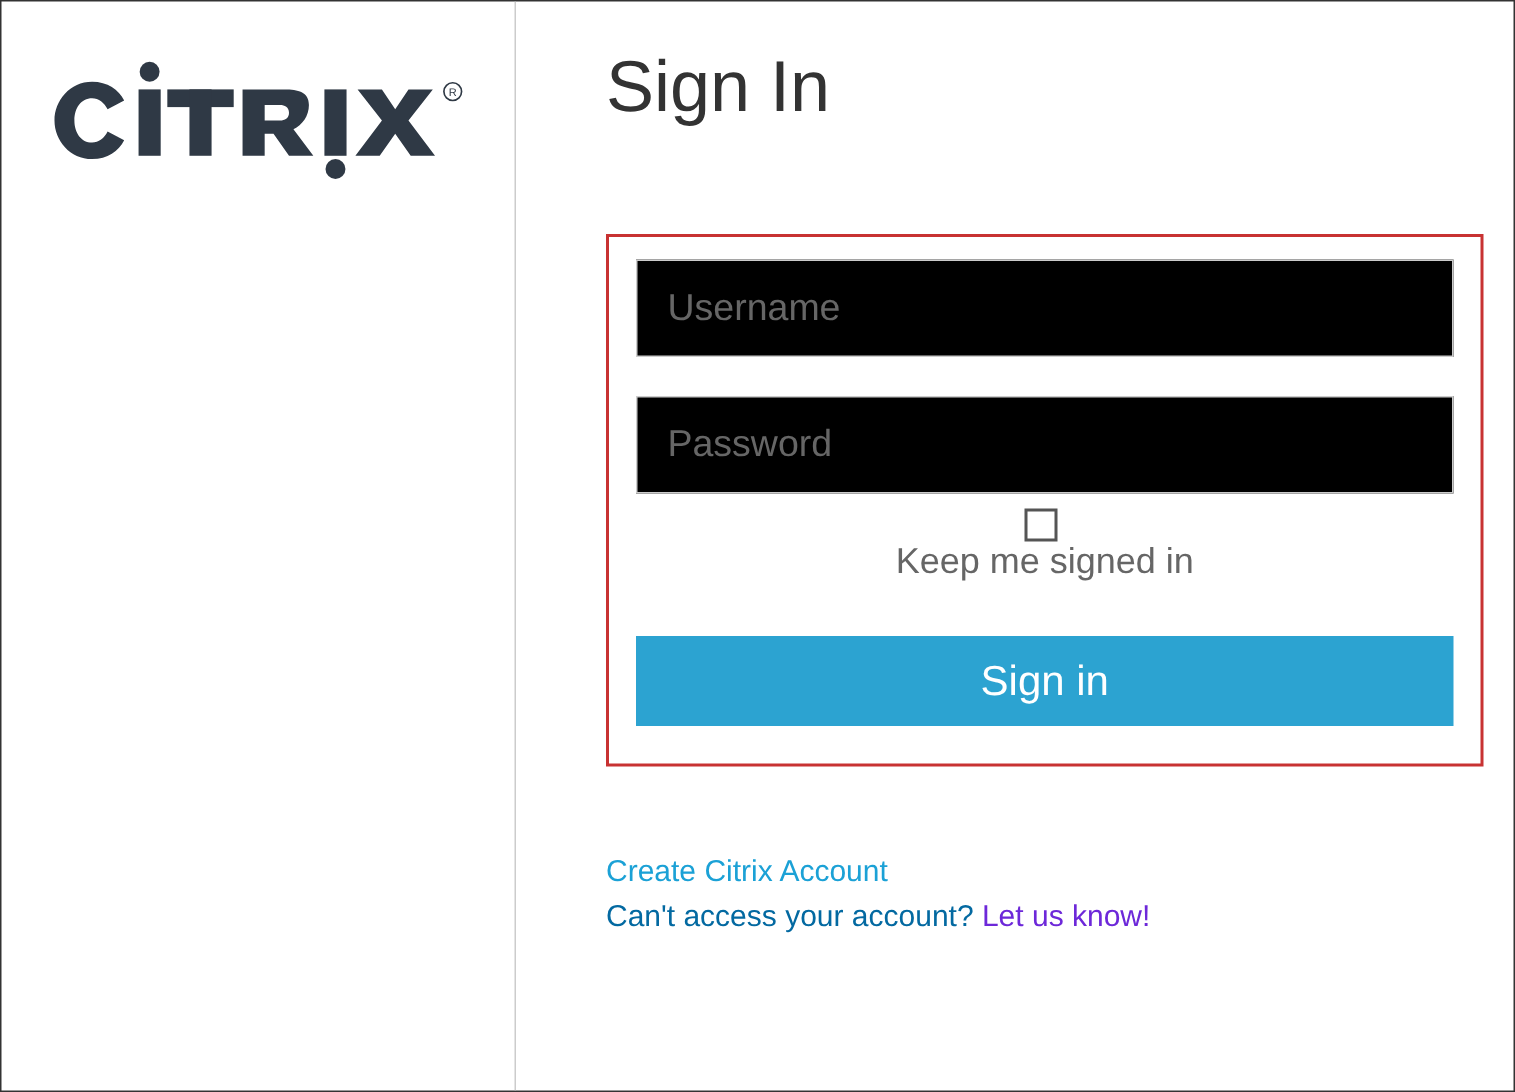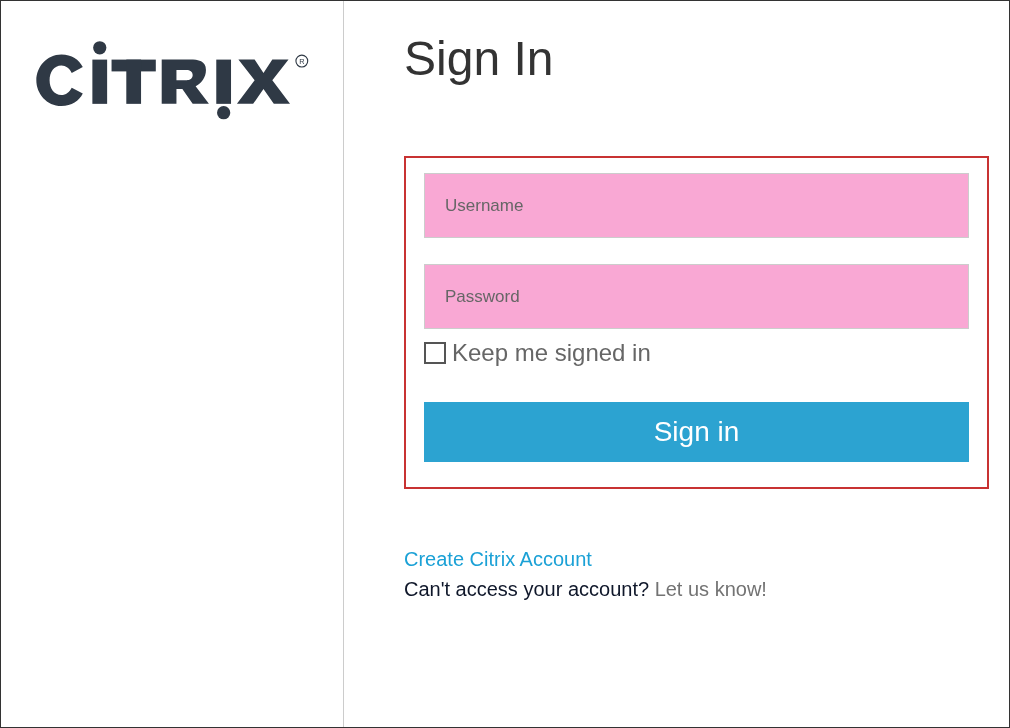--- a/index.html
+++ b/index.html
@@ -39,25 +39,25 @@
     }
     .form-area {
       border: 2px solid #c83232;
       padding: 15px 18px 25px 18px;
       width: 585px;
     }
     .text-input {
       width: 100%;
       height: 65px;
       border: 1px solid #ccc;
-      font-size: 17px;
+      font-size: 25px;
       color: #666;
       padding: 0 20px;
       margin-bottom: 26px;
-      background: #f9a8d4;
+      background: #000000;
     }
     .text-input::placeholder {
       color: #666;
     }
     .password-input {
       margin-bottom: 10px;
     }
     .reset-row {
       text-align: right;
       margin-bottom: 55px;
@@ -65,20 +65,21 @@
     .reset-link {
       color: #1ba1d6;
       font-size: 24px;
       text-decoration: none;
       cursor: pointer;
     }
     .checkbox-row {
       display: flex;
       align-items: center;
       margin-bottom: 35px;
+      flex-direction: column;
     }
     .checkbox {
       width: 22px;
       height: 22px;
       border: 2px solid #555;
       margin-right: 6px;
       background: #fff;
       cursor: pointer;
     }
     .checkbox-label {
@@ -99,24 +100,24 @@
       font-size: 20px;
       line-height: 1.5;
     }
     .create-link {
       color: #1ba1d6;
       text-decoration: none;
       cursor: pointer;
       display: inline-block;
     }
     .help-text {
-      color: #0f172a;
+      color: #0369a1;
     }
     .help-link {
-      color: #737373;
+      color: #6d28d9;
       text-decoration: none;
       cursor: pointer;
     }
   </style>
 </head>
 <body>
 
 <div class="container">
   <div class="left-panel">
     <svg class="logo" viewBox="0 0 400 120" xmlns="http://www.w3.org/2000/svg">

